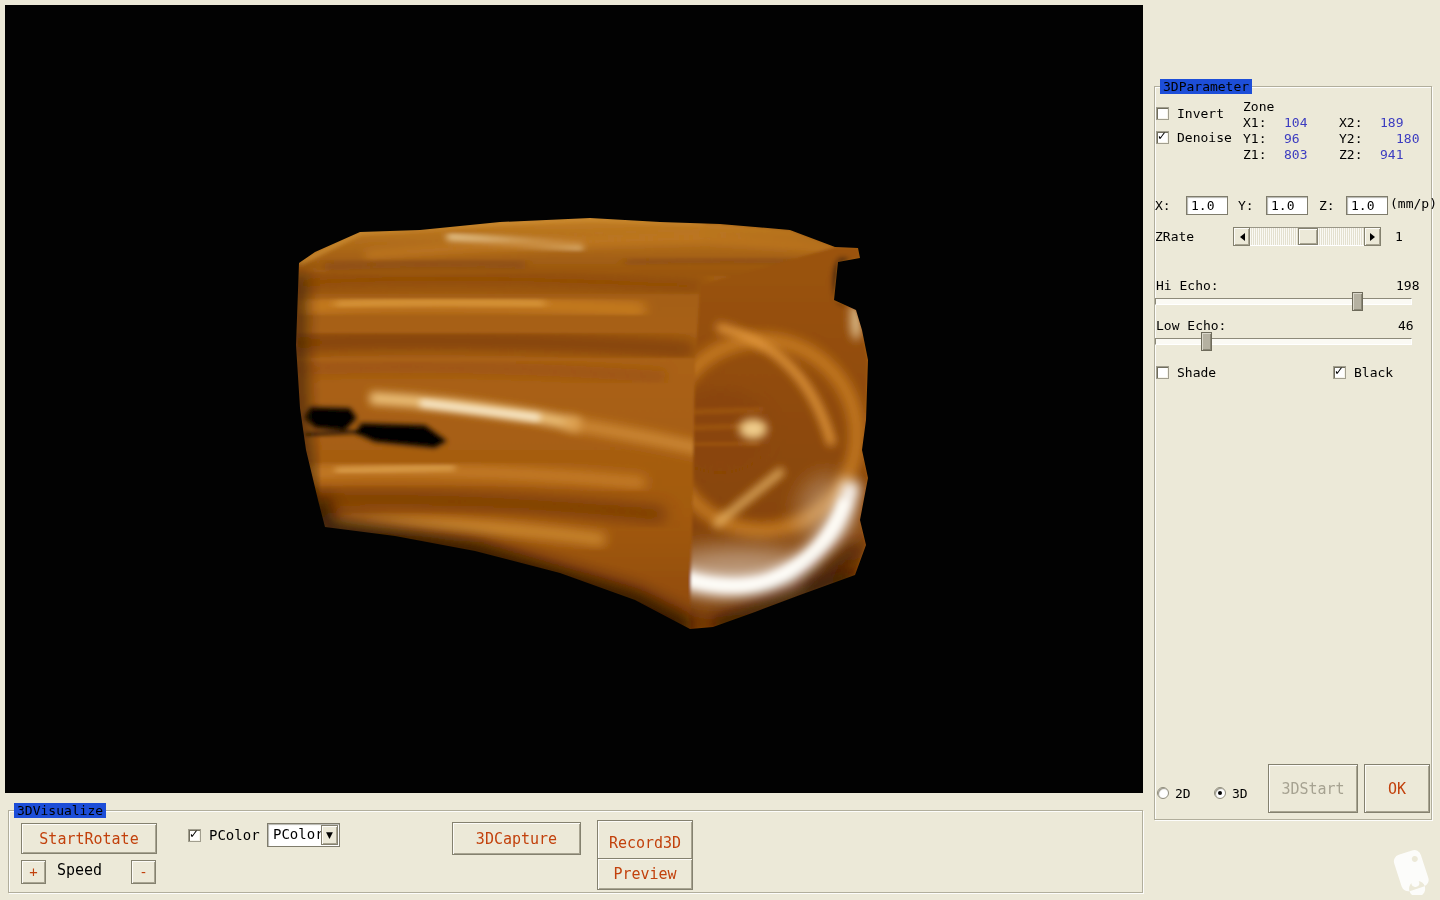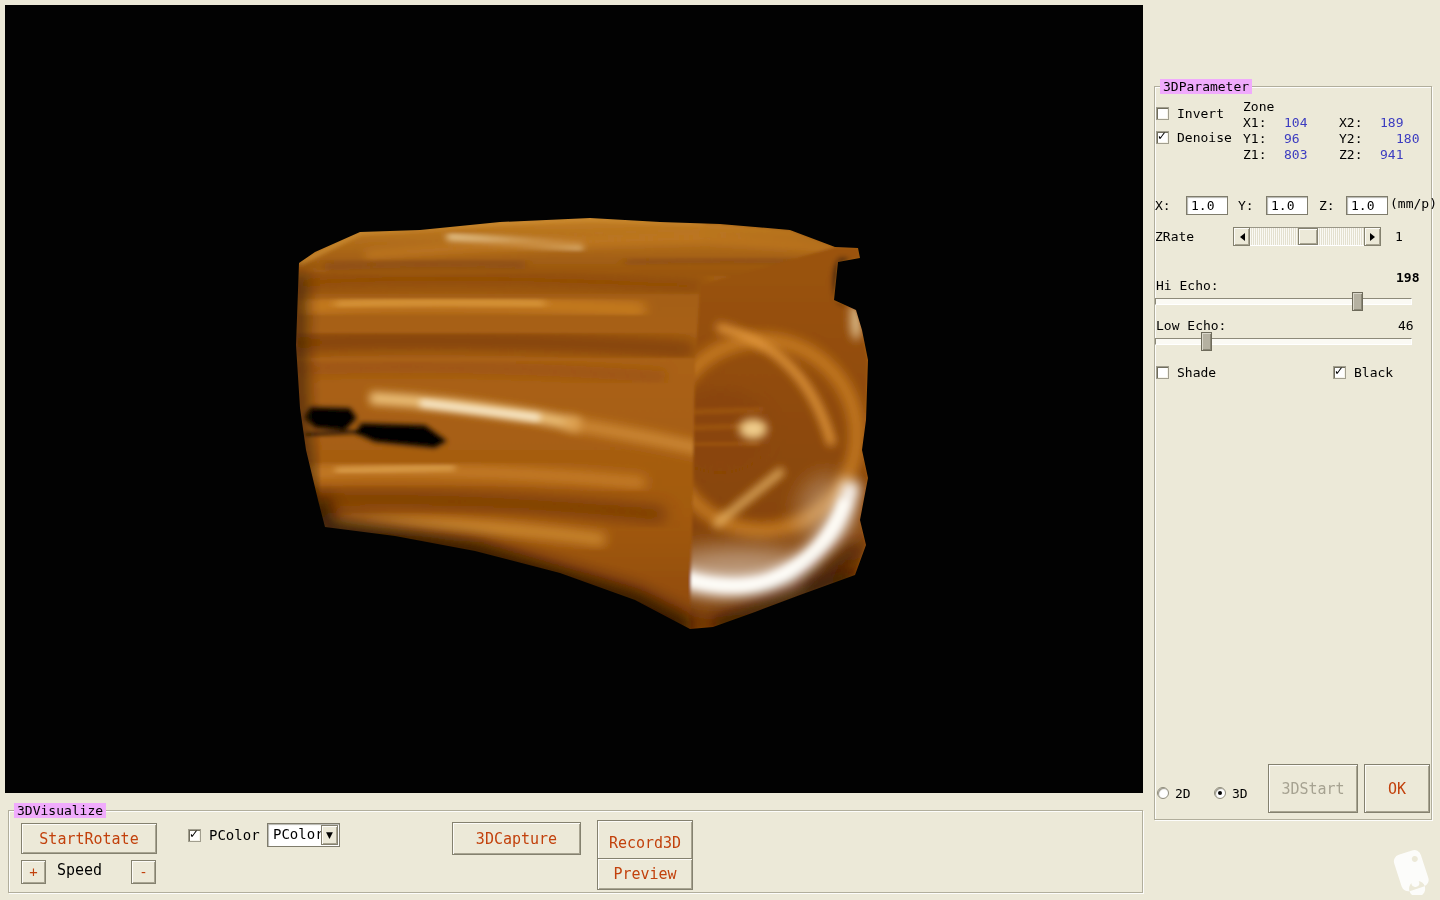--- a/index.html
+++ b/index.html
@@ -4,21 +4,21 @@
 <style>
   html,body { margin:0; padding:0; }
   body { width:1440px; height:900px; overflow:hidden; background:#777; }
   .window { position:relative; width:1440px; height:900px; background:#ece9d8; font-family:"DejaVu Sans Mono", monospace; }
   .viewport { position:absolute; left:5px; top:5px; width:1138px; height:788px; background:#020202; }
 
   .lbl { position:absolute; font:13px "DejaVu Sans Mono", monospace; color:#000; white-space:nowrap; line-height:14px; }
   .blue { color:#3c3cc0; }
 
   .groupbox { position:absolute; border:1px solid #b1ae9c; box-shadow: inset 1px 1px 0 rgba(255,255,255,.9), 1px 1px 0 rgba(255,255,255,.9); }
-  .gb-title { position:absolute; background:#f0abfc; padding:0 3px; font:13px "DejaVu Sans Mono", monospace; white-space:nowrap; }
+  .gb-title { position:absolute; background:#1d4ed8; padding:0 3px; font:13px "DejaVu Sans Mono", monospace; white-space:nowrap; }
 
   .btn { position:absolute; background:#ece9d8; border:1px solid #84816f;
          box-shadow: inset 1px 1px 0 #fdfcf8, inset -1px -1px 0 #a8a491;
          display:flex; align-items:center; justify-content:center;
          font:15px "DejaVu Sans Mono", monospace; color:#c2410c; cursor:pointer; box-sizing:border-box; }
   .btn.disabled { color:#a6a291; cursor:default; }
   .btn.sm { font-size:14px; }
 
   .cb { position:absolute; width:13px; height:13px; background:#fff; border:1px solid #a19e8e; box-sizing:border-box;
         box-shadow: inset 1px 1px 0 #716e5e, inset -1px -1px 0 #f6f4ea; cursor:pointer; }
@@ -204,21 +204,21 @@
       <span class="tri-l"></span>
     </div>
   <div class="sb-track" style="left:1250px; top:227px; width:114px;"></div>
   <div class="sb-thumb" style="left:1298px; top:228px;"></div>
   <div class="sb-btn" style="left:1364px; top:227px;">
       <span class="tri-r"></span>
     </div>
   <span class="lbl" style="left:1395px; top:230px;">1</span>
 
   <span class="lbl" style="left:1156px; top:279px;">Hi Echo:</span>
-  <span class="lbl" style="left:1396px; top:271px;font-weight:bold;">198</span>
+  <span class="lbl" style="left:1396px; top:279px;">198</span>
   <div class="slider-track" style="left:1155px; top:298px; width:257px;"></div>
   <div class="slider-thumb" style="left:1352px; top:292px;"></div>
 
   <span class="lbl" style="left:1156px; top:319px;">Low Echo:</span>
   <span class="lbl" style="left:1398px; top:319px;">46</span>
   <div class="slider-track" style="left:1155px; top:338px; width:257px;"></div>
   <div class="slider-thumb" style="left:1201px; top:332px;"></div>
 
   <span class="cb" style="left:1156px; top:366px;">
       <span class="mark"></span>

